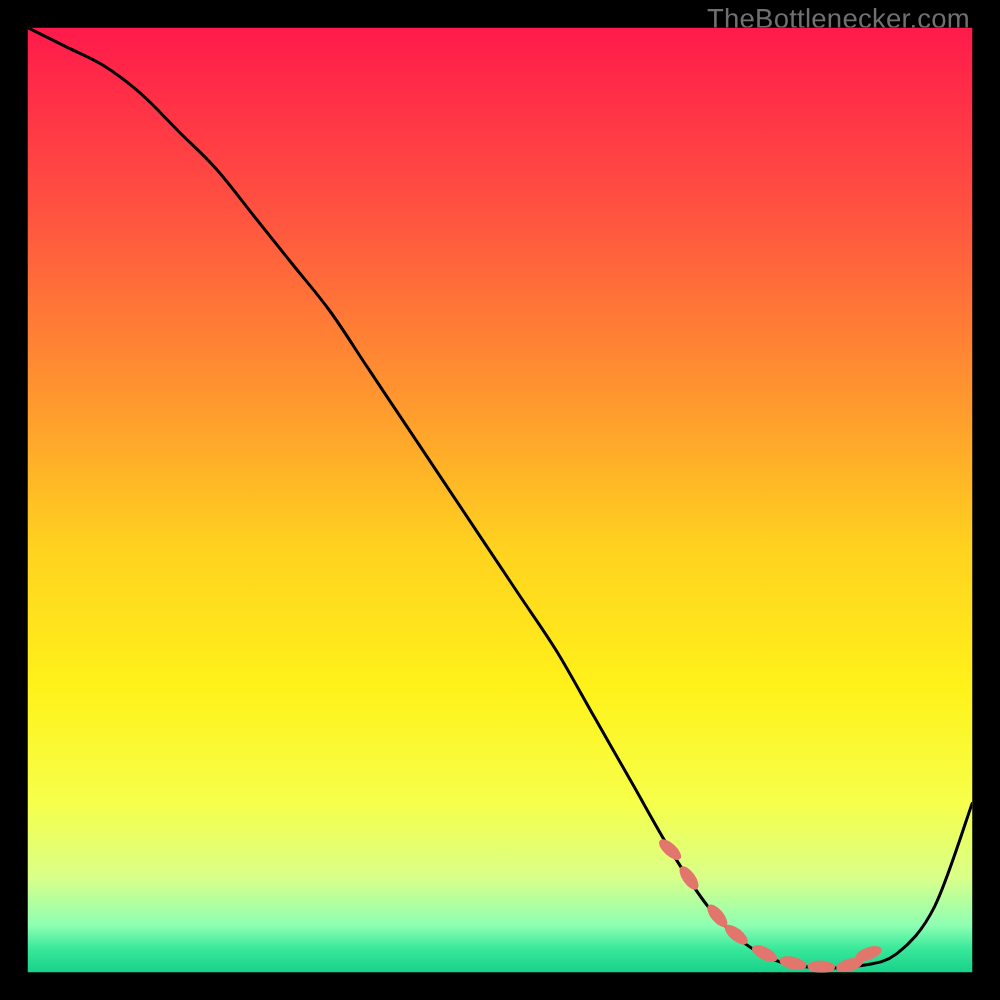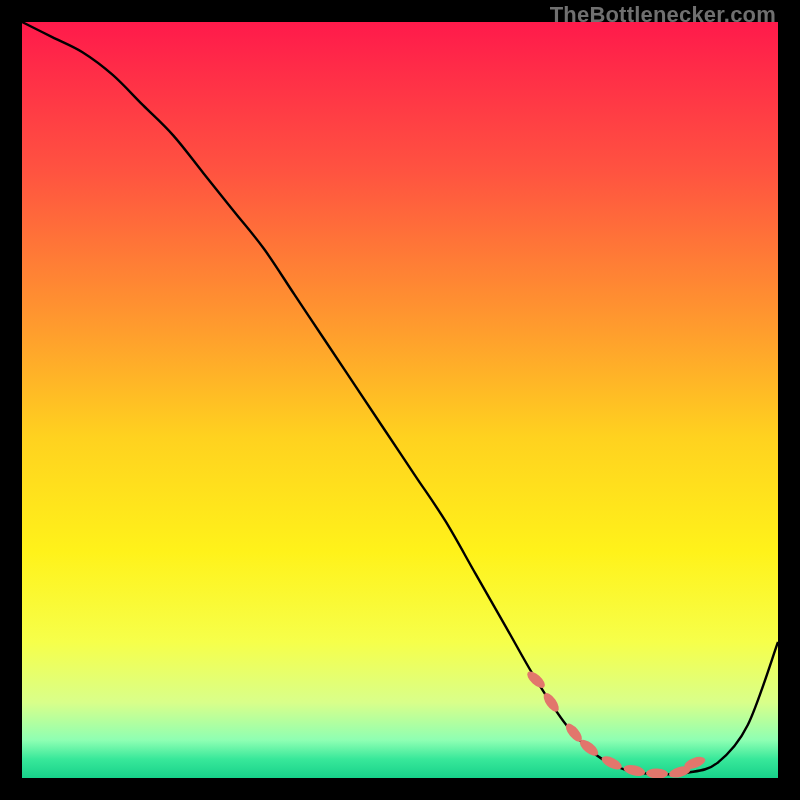--- a/index.html
+++ b/index.html
@@ -25,21 +25,21 @@
     top: 0;
     width: 756px;
     height: 756px;
   }
   .watermark {
     position: absolute;
     top: 2px;
     right: 24px;
     color: #707070;
     font-size: 22px;
-    font-weight: 700;
+    font-weight: 400;
     letter-spacing: 0.2px;
   }
   svg { display: block; }
 </style>
 </head>
 <body>
 
 <div class="watermark">TheBottlenecker.com</div>
 
 <div class="frame">

